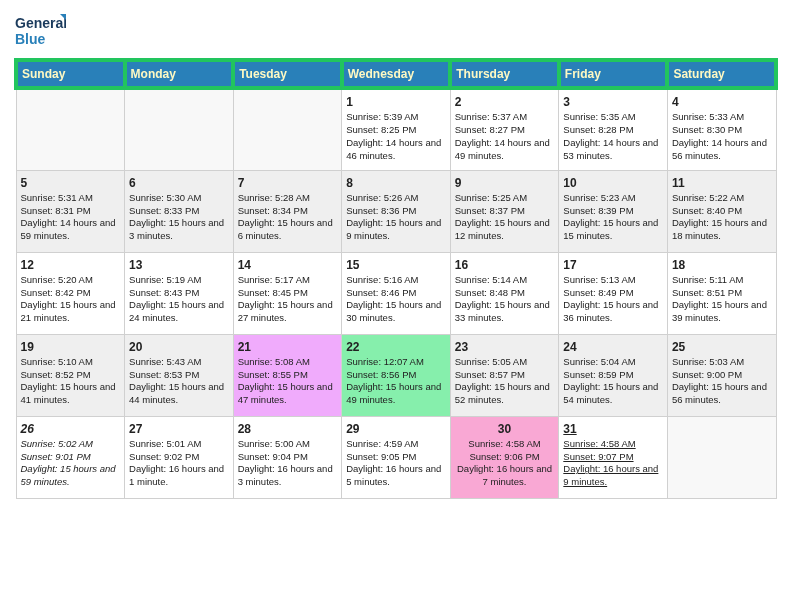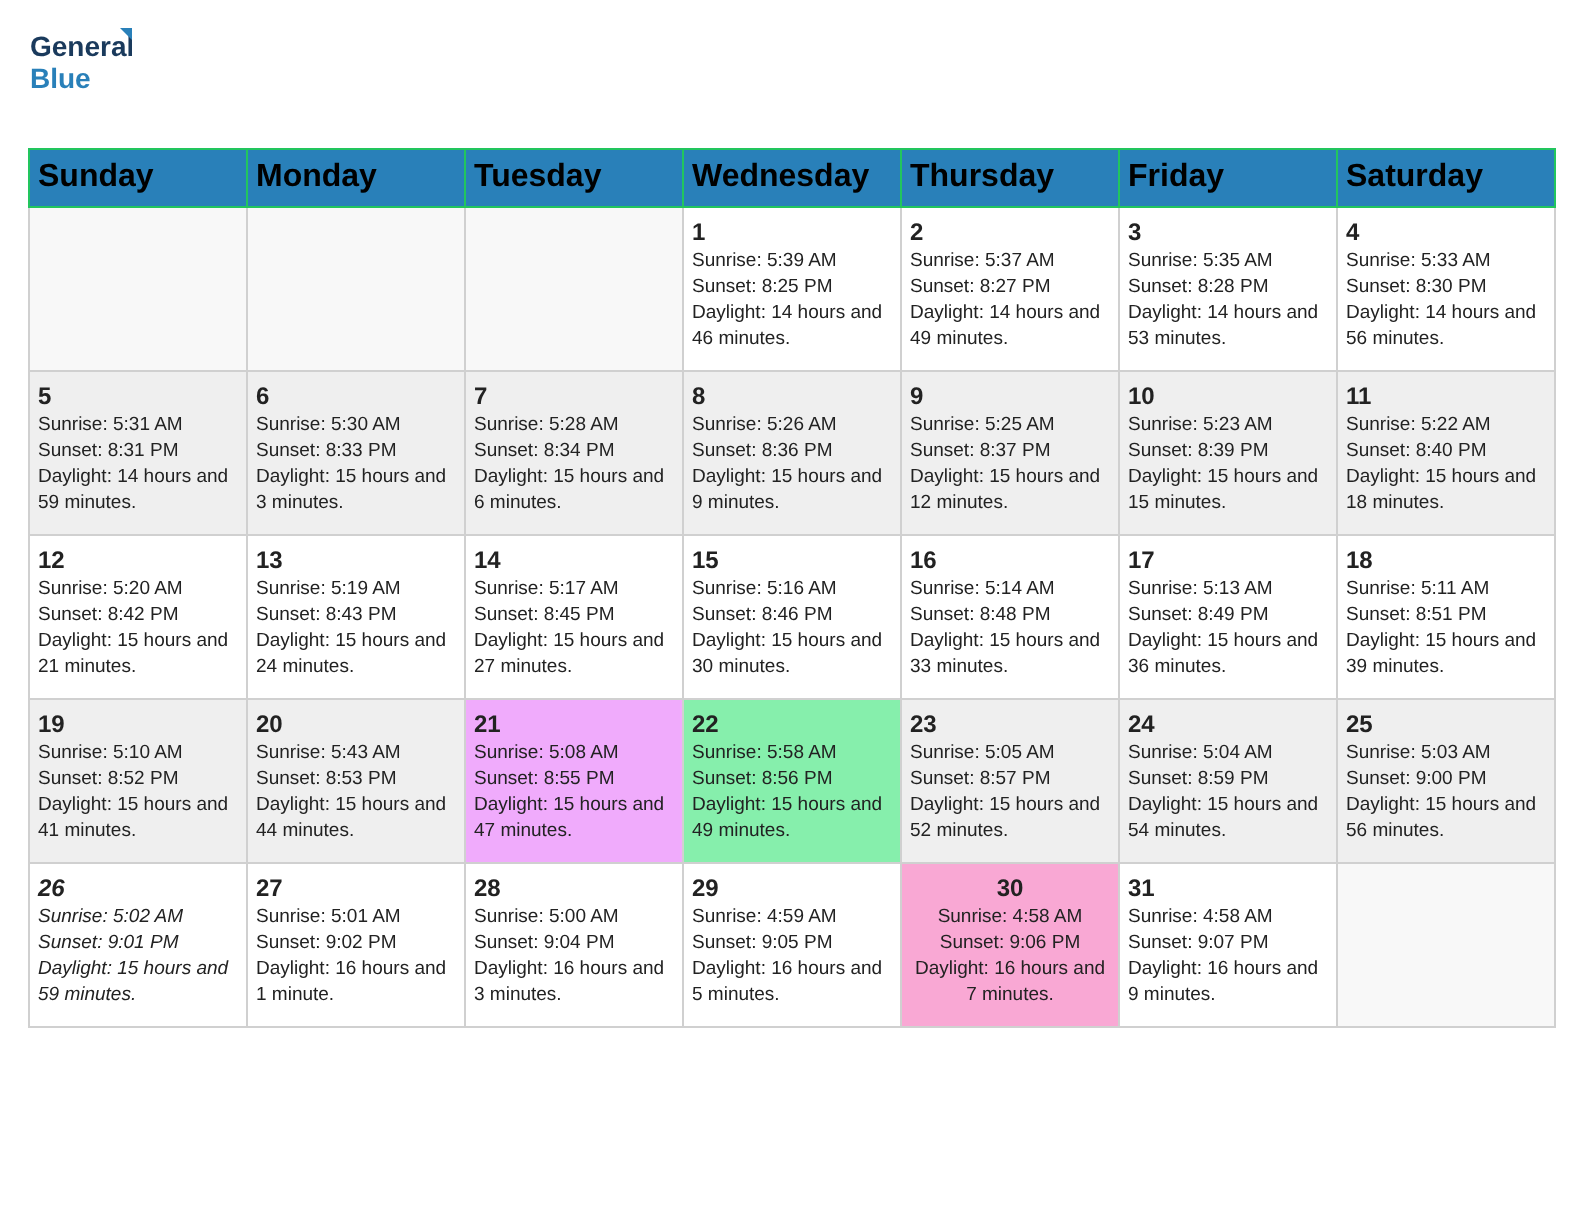--- a/index.html
+++ b/index.html
@@ -13,21 +13,21 @@
     .page {
       width: 792px;
       min-height: 612px;
       background: #fff;
       padding: 10px 14px 10px 14px;
     }
     .header {
       display: flex;
       justify-content: space-between;
       align-items: flex-end;
-      margin-bottom: 22px;
+      margin-bottom: 6px;
     }
     .logo {
       display: flex;
       align-items: center;
       gap: 0px;
     }
     .title-block {
       text-align: right;
     }
     .month-title {
@@ -41,26 +41,26 @@
       color: #444;
       margin-top: 2px;
     }
     table {
       width: 100%;
       border-collapse: collapse;
       table-layout: fixed;
     }
     .day-header {
       background: #2980b9;
-      color: #000000;
-      font-size: 16px;
+      color: #fef9c3;
+      font-size: 12px;
       font-weight: bold;
       padding: 5px 4px;
       text-align: left;
-      border: 1px solid #22c55e;
+      border: 4px solid #22c55e;
     }
     .day-cell {
       vertical-align: top;
       border: 1px solid #d0d0d0;
       padding: 4px 4px 4px 4px;
       height: 82px;
       background: #fff;
       font-size: 9.5px;
       color: #222;
       line-height: 1.35;
@@ -133,29 +133,29 @@
           <td class="day-cell" style="background: rgb(255, 255, 255);"><span class="day-num">14</span><span>Sunrise: 5:17 AM</span><br><span>Sunset: 8:45 PM</span><br><span>Daylight: 15 hours and 27 minutes.</span></td>
           <td class="day-cell" style="background: rgb(255, 255, 255);"><span class="day-num">15</span><span>Sunrise: 5:16 AM</span><br><span>Sunset: 8:46 PM</span><br><span>Daylight: 15 hours and 30 minutes.</span></td>
           <td class="day-cell" style="background: rgb(255, 255, 255);"><span class="day-num">16</span><span>Sunrise: 5:14 AM</span><br><span>Sunset: 8:48 PM</span><br><span>Daylight: 15 hours and 33 minutes.</span></td>
           <td class="day-cell" style="background: rgb(255, 255, 255);"><span class="day-num">17</span><span>Sunrise: 5:13 AM</span><br><span>Sunset: 8:49 PM</span><br><span>Daylight: 15 hours and 36 minutes.</span></td>
           <td class="day-cell" style="background: rgb(255, 255, 255);"><span class="day-num">18</span><span>Sunrise: 5:11 AM</span><br><span>Sunset: 8:51 PM</span><br><span>Daylight: 15 hours and 39 minutes.</span></td>
         </tr>
         <tr>
           <td class="day-cell" style="background: rgb(239, 239, 239);"><span class="day-num">19</span><span>Sunrise: 5:10 AM</span><br><span>Sunset: 8:52 PM</span><br><span>Daylight: 15 hours and 41 minutes.</span></td>
           <td class="day-cell" style="background: rgb(239, 239, 239);"><span class="day-num">20</span><span>Sunrise: 5:43 AM</span><br><span>Sunset: 8:53 PM</span><br><span>Daylight: 15 hours and 44 minutes.</span></td>
           <td class="day-cell" style="background: #f0abfc;"><span class="day-num">21</span><span>Sunrise: 5:08 AM</span><br><span>Sunset: 8:55 PM</span><br><span>Daylight: 15 hours and 47 minutes.</span></td>
-          <td class="day-cell" style="background: #86efac;"><span class="day-num">22</span><span>Sunrise: 5:58 AM</span><br><span>Sunset: 8:56 PM</span><br><span>Daylight: 15 hours and 49 minutes.</span></td>
+          <td class="day-cell" style="background: #86efac;"><span class="day-num">22</span><span>Sunrise: 12:07 AM</span><br><span>Sunset: 8:56 PM</span><br><span>Daylight: 15 hours and 49 minutes.</span></td>
           <td class="day-cell" style="background: rgb(239, 239, 239);"><span class="day-num">23</span><span>Sunrise: 5:05 AM</span><br><span>Sunset: 8:57 PM</span><br><span>Daylight: 15 hours and 52 minutes.</span></td>
           <td class="day-cell" style="background: rgb(239, 239, 239);"><span class="day-num">24</span><span>Sunrise: 5:04 AM</span><br><span>Sunset: 8:59 PM</span><br><span>Daylight: 15 hours and 54 minutes.</span></td>
           <td class="day-cell" style="background: rgb(239, 239, 239);"><span class="day-num">25</span><span>Sunrise: 5:03 AM</span><br><span>Sunset: 9:00 PM</span><br><span>Daylight: 15 hours and 56 minutes.</span></td>
         </tr>
         <tr>
           <td class="day-cell" style="background: rgb(255, 255, 255); font-style: italic;"><span class="day-num">26</span><span>Sunrise: 5:02 AM</span><br><span>Sunset: 9:01 PM</span><br><span>Daylight: 15 hours and 59 minutes.</span></td>
           <td class="day-cell" style="background: rgb(255, 255, 255);"><span class="day-num">27</span><span>Sunrise: 5:01 AM</span><br><span>Sunset: 9:02 PM</span><br><span>Daylight: 16 hours and 1 minute.</span></td>
           <td class="day-cell" style="background: rgb(255, 255, 255);"><span class="day-num">28</span><span>Sunrise: 5:00 AM</span><br><span>Sunset: 9:04 PM</span><br><span>Daylight: 16 hours and 3 minutes.</span></td>
           <td class="day-cell" style="background: rgb(255, 255, 255);"><span class="day-num">29</span><span>Sunrise: 4:59 AM</span><br><span>Sunset: 9:05 PM</span><br><span>Daylight: 16 hours and 5 minutes.</span></td>
           <td class="day-cell" style="background: #f9a8d4; text-align: center;"><span class="day-num">30</span><span>Sunrise: 4:58 AM</span><br><span>Sunset: 9:06 PM</span><br><span>Daylight: 16 hours and 7 minutes.</span></td>
-          <td class="day-cell" style="background: rgb(255, 255, 255);"><span class="day-num">31</span><span>Sunrise: 4:58 AM</span><br><span>Sunset: 9:07 PM</span><br><span>Daylight: 16 hours and 9 minutes.</span></td>
+          <td class="day-cell" style="background: rgb(255, 255, 255); text-decoration: underline;"><span class="day-num">31</span><span>Sunrise: 4:58 AM</span><br><span>Sunset: 9:07 PM</span><br><span>Daylight: 16 hours and 9 minutes.</span></td>
           <td class="day-cell empty" style="background: rgb(248, 248, 248);"></td>
         </tr>
       </tbody>
   </table>
 </div>
 
 </body></html>

